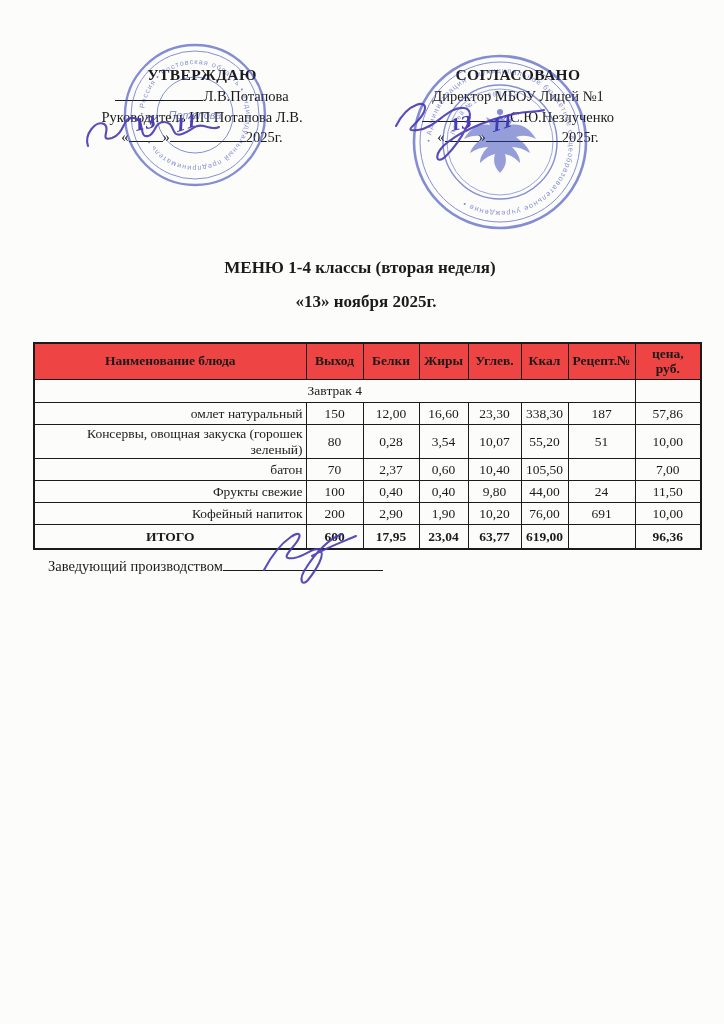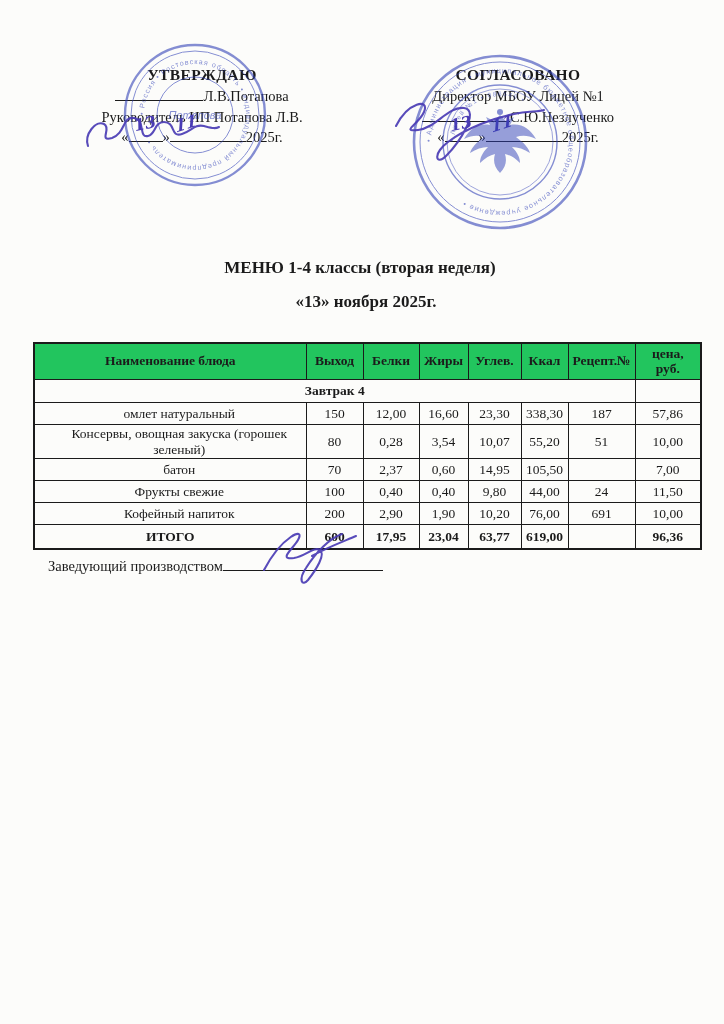--- a/index.html
+++ b/index.html
@@ -35,24 +35,24 @@
   .sig-footer{left:254px;top:524px;}
   
   .doc-title{position:absolute;top:258px;left:0;width:720px;text-align:center;
     font-weight:bold;font-size:17px;z-index:2;}
   .doc-title .t2{margin-top:14px;padding-left:12px;}
   
   table.menu{position:absolute;left:33px;top:342px;width:667px;z-index:2;
     border-collapse:collapse;table-layout:fixed;font-size:13.5px;
     border:2px solid #1b1b1b;}
   table.menu th,table.menu td{border:1px solid #1b1b1b;padding:1px 3px;overflow:hidden;}
-  table.menu thead th{background:#22c55e;font-weight:bold;height:33px;text-align:center;line-height:1.1;}
-  .section-row td{font-weight:bold;text-align:center;height:20px;}
+  table.menu thead th{background:#ef4444;font-weight:bold;height:33px;text-align:center;line-height:1.1;}
+  .section-row td{font-weight:normal;text-align:center;height:20px;}
   .data-row td{text-align:center;height:19px;}
-  .data-row td.c-name{text-align:center;padding-left:21px;line-height:1.15;}
+  .data-row td.c-name{text-align:right;padding-left:21px;line-height:1.15;}
   .total-row td{font-weight:bold;text-align:center;height:21px;}
   
   .footer{position:absolute;left:48px;top:557px;font-size:14.5px;z-index:2;font-family:Liberation Serif, serif;}
   .footer .f-uline{display:inline-block;width:160px;border-bottom:1px solid #1b1b1b;height:13px;}
   .stamp text{font-family:"Liberation Sans",sans-serif;}
 </style>
 </head>
 <body>
 
 <div class="page">
@@ -187,21 +187,21 @@
       <td>10,07</td>
       <td>55,20</td>
       <td>51</td>
       <td>10,00</td>
     </tr>
         <tr class="data-row">
       <td class="c-name">батон</td>
       <td>70</td>
       <td>2,37</td>
       <td>0,60</td>
-      <td>14,95</td>
+      <td>10,40</td>
       <td>105,50</td>
       <td></td>
       <td>7,00</td>
     </tr>
         <tr class="data-row">
       <td class="c-name">Фрукты свежие</td>
       <td>100</td>
       <td>0,40</td>
       <td>0,40</td>
       <td>9,80</td>

